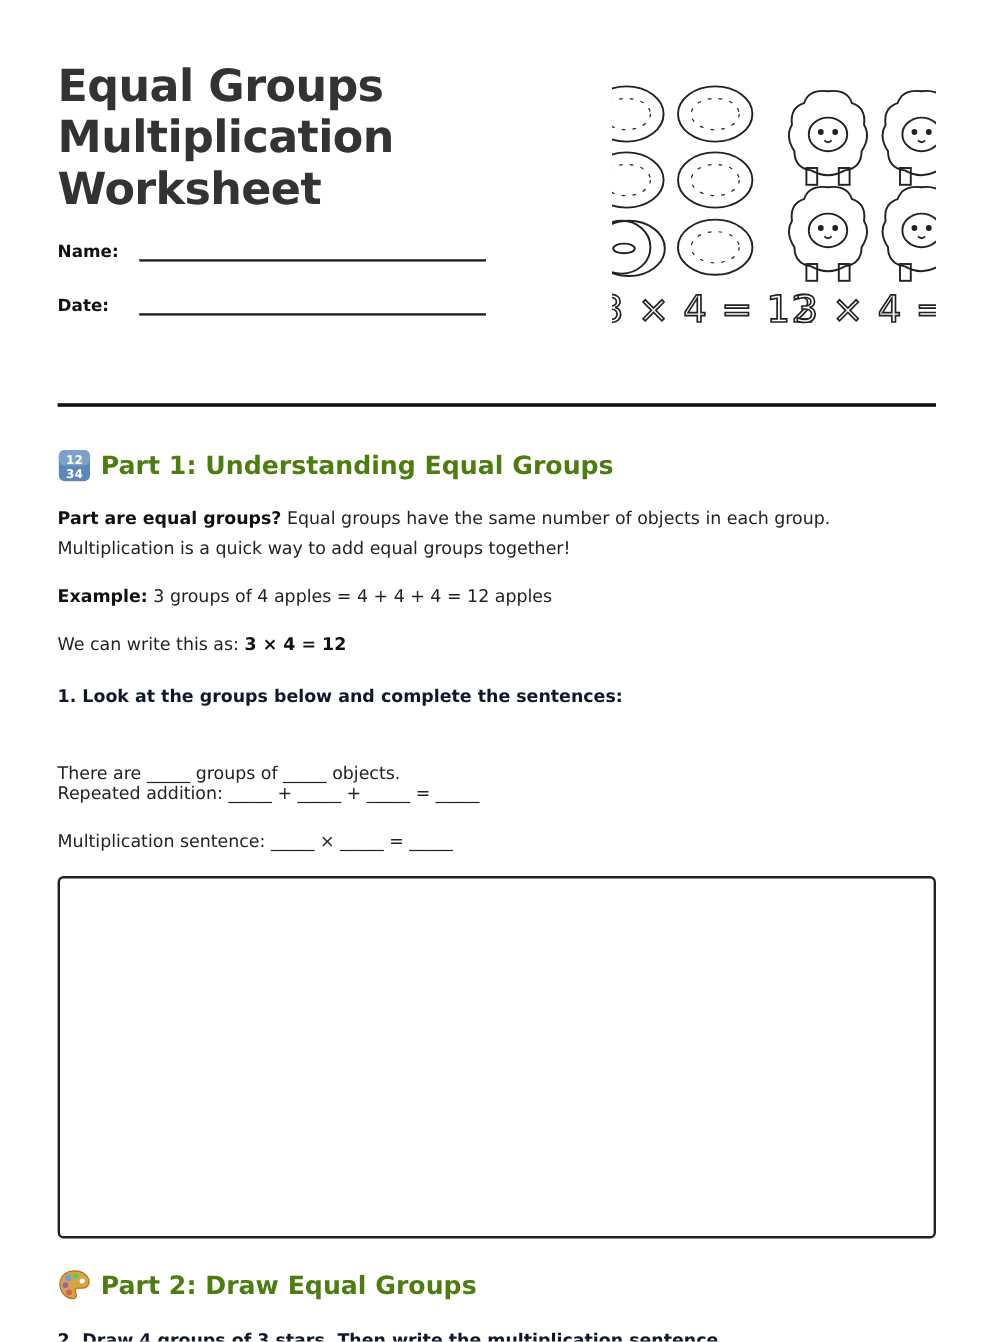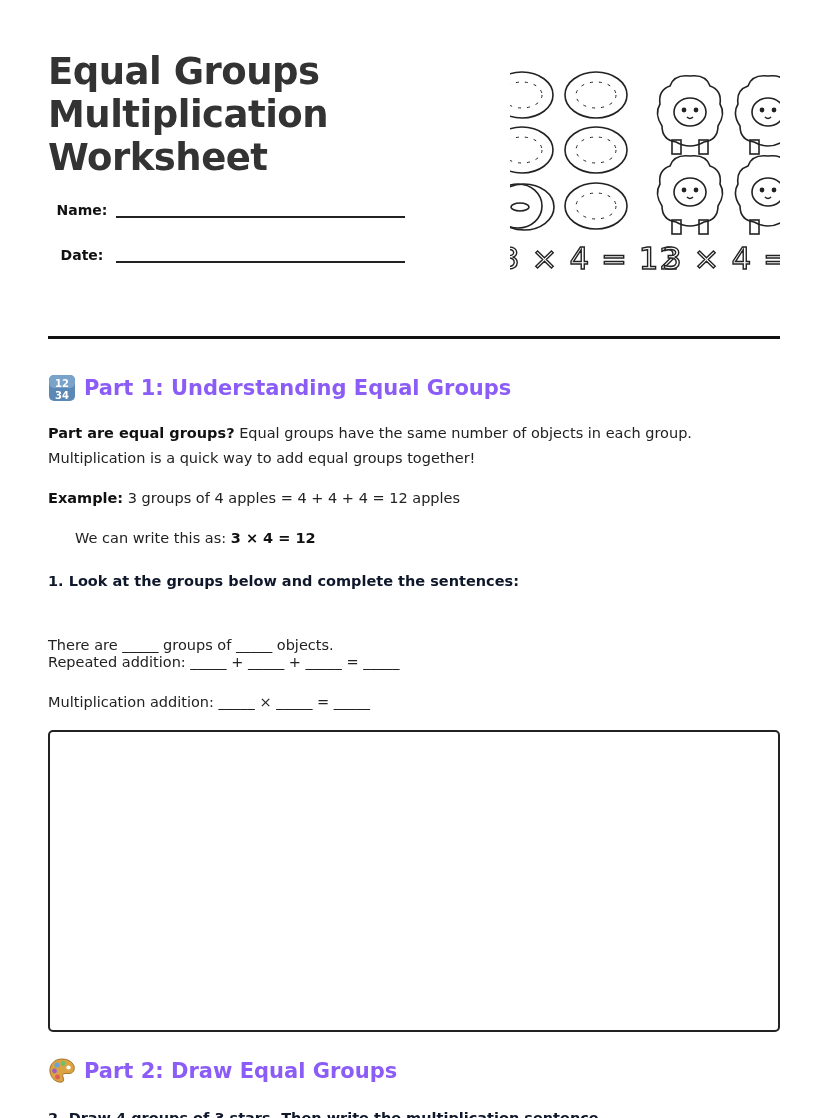--- a/index.html
+++ b/index.html
@@ -6,28 +6,28 @@
   html, body { width: 828px; height: 1118px; overflow: hidden; background: #ffffff; }
   body { font-family: "DejaVu Sans", sans-serif; color: #222; position: relative; }
 
   .page { position: absolute; left: 48px; top: 0; width: 732px; }
 
   .header { position: absolute; left: 0; top: 50px; width: 732px; height: 240px; }
   .title { font-family: "DejaVu Sans", sans-serif; font-weight: bold; font-size: 37px; line-height: 43px; color: #333; letter-spacing: -0.5px; }
   .title div { white-space: nowrap; }
 
   .field-row { position: absolute; left: 0; display: flex; align-items: flex-end; }
-  .field-label { font-weight: bold; font-size: 14px; color: #111; width: 68px; text-align: center; }
+  .field-label { font-weight: bold; font-size: 14px; color: #111; width: 68px; }
   .field-line { width: 289px; border-bottom: 2px solid #222; height: 14px; }
 
   .hero-img { position: absolute; left: 462px; top: 12px; width: 270px; height: 220px; overflow: hidden; }
 
   .divider { position: absolute; left: 0; top: 336px; width: 732px; height: 3px; background: #111; }
 
-  .h2 { position: absolute; left: 0; font-weight: bold; font-size: 21px; color: #8b5cf6; display: flex; align-items: center; white-space: nowrap; }
+  .h2 { position: absolute; left: 0; font-weight: bold; font-size: 21px; color: #4d7c0f; display: flex; align-items: center; white-space: nowrap; }
   .h2 .emoji { width: 28px; height: 28px; margin-right: 8px; display: inline-block; }
 
   .para { position: absolute; left: 0; font-size: 14.5px; line-height: 25px; color: #222; width: 732px; }
   .para b { color: #111; }
   .q { position: absolute; left: 0; font-size: 14.5px; font-weight: bold; color: #0f172a; white-space: nowrap; }
 
   .answer-box { position: absolute; left: 0; top: 730px; width: 732px; height: 302px; border: 2px solid #222; border-radius: 5px; }
 </style>
 </head>
 <body>
@@ -128,29 +128,29 @@
   </div>
 
   <div class="para" style="top:421px;">
     <b>Part are equal groups?</b><span> Equal groups have the same number of objects in each group. Multiplication is a quick way to add equal groups together!</span>
   </div>
 
   <div class="para" style="top:486px;">
     <b>Example:</b><span> 3 groups of 4 apples = 4 + 4 + 4 = 12 apples</span>
   </div>
 
-  <div class="para" style="top:526px;margin-left:27px;">
+  <div class="para" style="top:526px;">
     <span>We can write this as: </span><b>3 × 4 = 12</b>
   </div>
 
   <div class="q" style="top:573px;">1. Look at the groups below and complete the sentences:</div>
 
   <div class="para" style="top:633px;">There are _____ groups of _____ objects.</div>
   <div class="para" style="top:650px;">Repeated addition: _____ + _____ + _____ = _____</div>
-  <div class="para" style="top:690px;">Multiplication addition: _____ × _____ = _____</div>
+  <div class="para" style="top:690px;">Multiplication sentence: _____ × _____ = _____</div>
 
   <div class="answer-box"></div>
 
   <div class="h2" style="top:1057px;">
     <span class="emoji">
       <svg width="28" height="28" viewBox="0 0 28 28">
         <path d="M14,2 C6,2 1,8 2,15 C3,22 9,26 14,25 C16,24.5 16,22 15,20 C14,18 15,16.5 17,16.5 L21,16.5 C25,16.5 27,13 26,9 C24,4 19,2 14,2 Z" fill="#d9a441" stroke="#a8742a" stroke-width="1"></path>
         <circle cx="9" cy="8" r="2.6" fill="#6fa0d8"></circle>
         <circle cx="15" cy="6.5" r="2.4" fill="#6cc16c"></circle>
         <circle cx="6.5" cy="14" r="2.4" fill="#9b5fc0"></circle>

